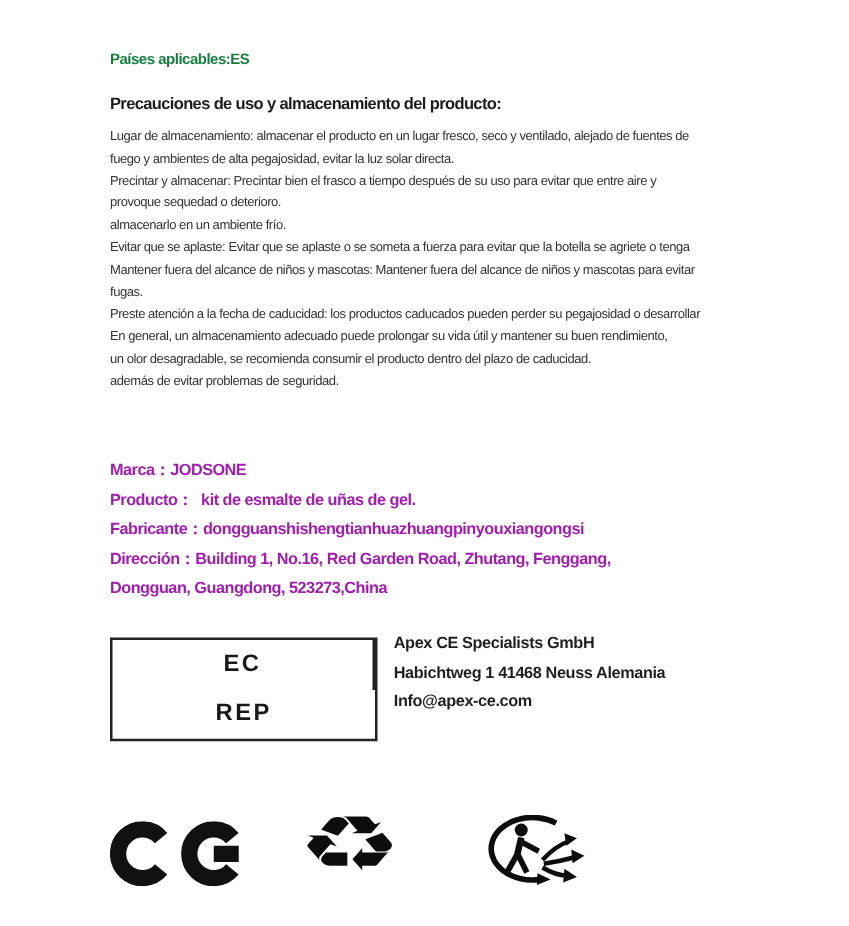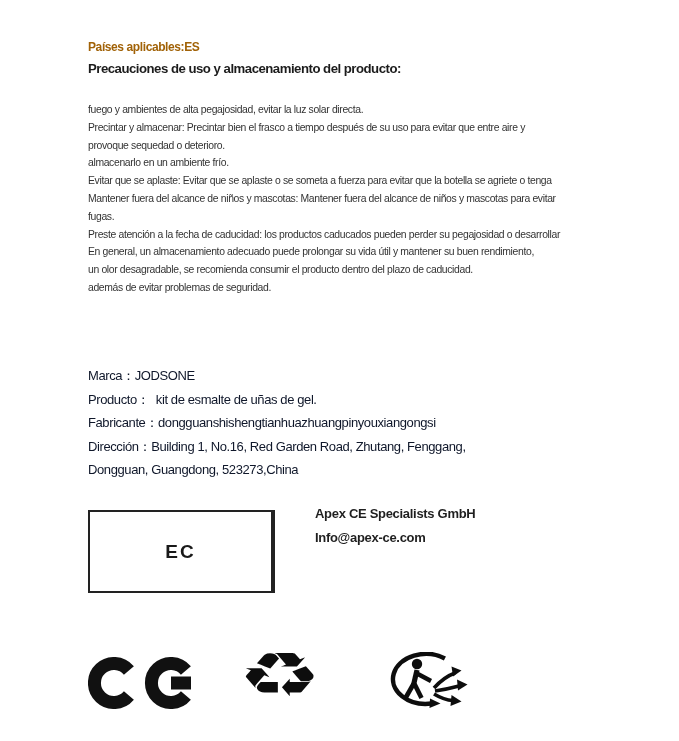--- a/index.html
+++ b/index.html
@@ -2,38 +2,38 @@
 <html><head>
 <meta charset="utf-8">
 <style>
   html,body{margin:0;padding:0;background:#fff;}
   .page{
     position:relative;width:679px;height:741px;background:#ffffff;
     font-family:"Liberation Sans","DejaVu Sans",sans-serif;color:#2f2f2f;overflow:hidden;
   }
   .paises{
     position:absolute;left:88px;top:40px;font-size:12px;font-weight:bold;
-    letter-spacing:-0.4px;color:#a16207;white-space:nowrap;
+    letter-spacing:-0.4px;color:#15803d;white-space:nowrap;
   }
   .heading{
-    position:absolute;left:88px;top:61px;font-size:13.2px;font-weight:bold;
+    position:absolute;left:88px;top:75px;font-size:13.2px;font-weight:bold;
     letter-spacing:-0.5px;color:#1c1c1c;white-space:nowrap;
   }
   .body-text{
     position:absolute;left:88px;top:101px;font-size:10.4px;line-height:17.8px;
     letter-spacing:-0.35px;color:#333;
   }
   .bline{white-space:nowrap;}
   .info{
-    position:absolute;left:88px;top:364px;font-size:13px;font-weight:normal;
-    line-height:23.6px;letter-spacing:-0.4px;color:#0f172a;
+    position:absolute;left:88px;top:364px;font-size:13px;font-weight:bold;
+    line-height:23.6px;letter-spacing:-0.4px;color:#a21caf;
   }
   .iline{white-space:pre;}
   .ecrep-box{
-    position:absolute;left:88px;top:510px;width:187px;height:83px;
+    position:absolute;left:88px;top:510px;width:214px;height:83px;
     border:2px solid #222;box-sizing:border-box;display:flex;flex-direction:column;
   }
   .ecrep-cell{
     flex:1;display:flex;align-items:center;justify-content:center;
     font-size:19px;font-weight:bold;letter-spacing:2px;color:#191919;
   }
   .ecrep-cell.left{border-right:2px solid #222;}
   .rep-address{
     position:absolute;left:315px;top:502px;font-size:13px;font-weight:bold;
     line-height:23.6px;letter-spacing:-0.3px;color:#1f1f1f;
@@ -50,20 +50,21 @@
 </head>
 <body>
 
 <div class="page">
 
   <div class="paises">Países aplicables:ES</div>
 
   <div class="heading">Precauciones de uso y almacenamiento del producto:</div>
 
   <div class="body-text">
+    <div class="bline">Lugar de almacenamiento: almacenar el producto en un lugar fresco, seco y ventilado, alejado de fuentes de</div>
     <div class="bline">fuego y ambientes de alta pegajosidad, evitar la luz solar directa.</div>
     <div class="bline">Precintar y almacenar: Precintar bien el frasco a tiempo después de su uso para evitar que entre aire y</div>
     <div class="bline">provoque sequedad o deterioro.</div>
     <div class="bline">almacenarlo en un ambiente frío.</div>
     <div class="bline">Evitar que se aplaste: Evitar que se aplaste o se someta a fuerza para evitar que la botella se agriete o tenga</div>
     <div class="bline">Mantener fuera del alcance de niños y mascotas: Mantener fuera del alcance de niños y mascotas para evitar</div>
     <div class="bline">fugas.</div>
     <div class="bline">Preste atención a la fecha de caducidad: los productos caducados pueden perder su pegajosidad o desarrollar</div>
     <div class="bline">En general, un almacenamiento adecuado puede prolongar su vida útil y mantener su buen rendimiento,</div>
     <div class="bline">un olor desagradable, se recomienda consumir el producto dentro del plazo de caducidad.</div>
@@ -73,24 +74,26 @@
   <div class="info">
     <div class="iline">Marca：JODSONE</div>
     <div class="iline">Producto：  kit de esmalte de uñas de gel.</div>
     <div class="iline">Fabricante：dongguanshishengtianhuazhuangpinyouxiangongsi</div>
     <div class="iline">Dirección：Building 1, No.16, Red Garden Road, Zhutang, Fenggang,</div>
     <div class="iline">Dongguan, Guangdong, 523273,China</div>
   </div>
 
   <div class="ecrep-box">
     <div class="ecrep-cell left">EC</div>
+    <div class="ecrep-cell">REP</div>
   </div>
 
   <div class="rep-address">
     <div class="rline">Apex CE Specialists GmbH</div>
+    <div class="rline">Habichtweg 1 41468 Neuss Alemania</div>
     <div class="rline">Info@apex-ce.com</div>
   </div>
 
   <svg class="ce-mark" width="118" height="52" viewBox="0 0 118 52" aria-hidden="true">
     <g fill="none" stroke="#111" stroke-width="13">
       <path d="M 40.9,13.5 A 19.5 19.5 0 1 0 40.9,38.5"></path>
       <path d="M 97.9,13.5 A 19.5 19.5 0 1 0 97.9,38.5"></path>
       <line x1="83" y1="26" x2="103" y2="26"></line>
     </g>
   </svg>

